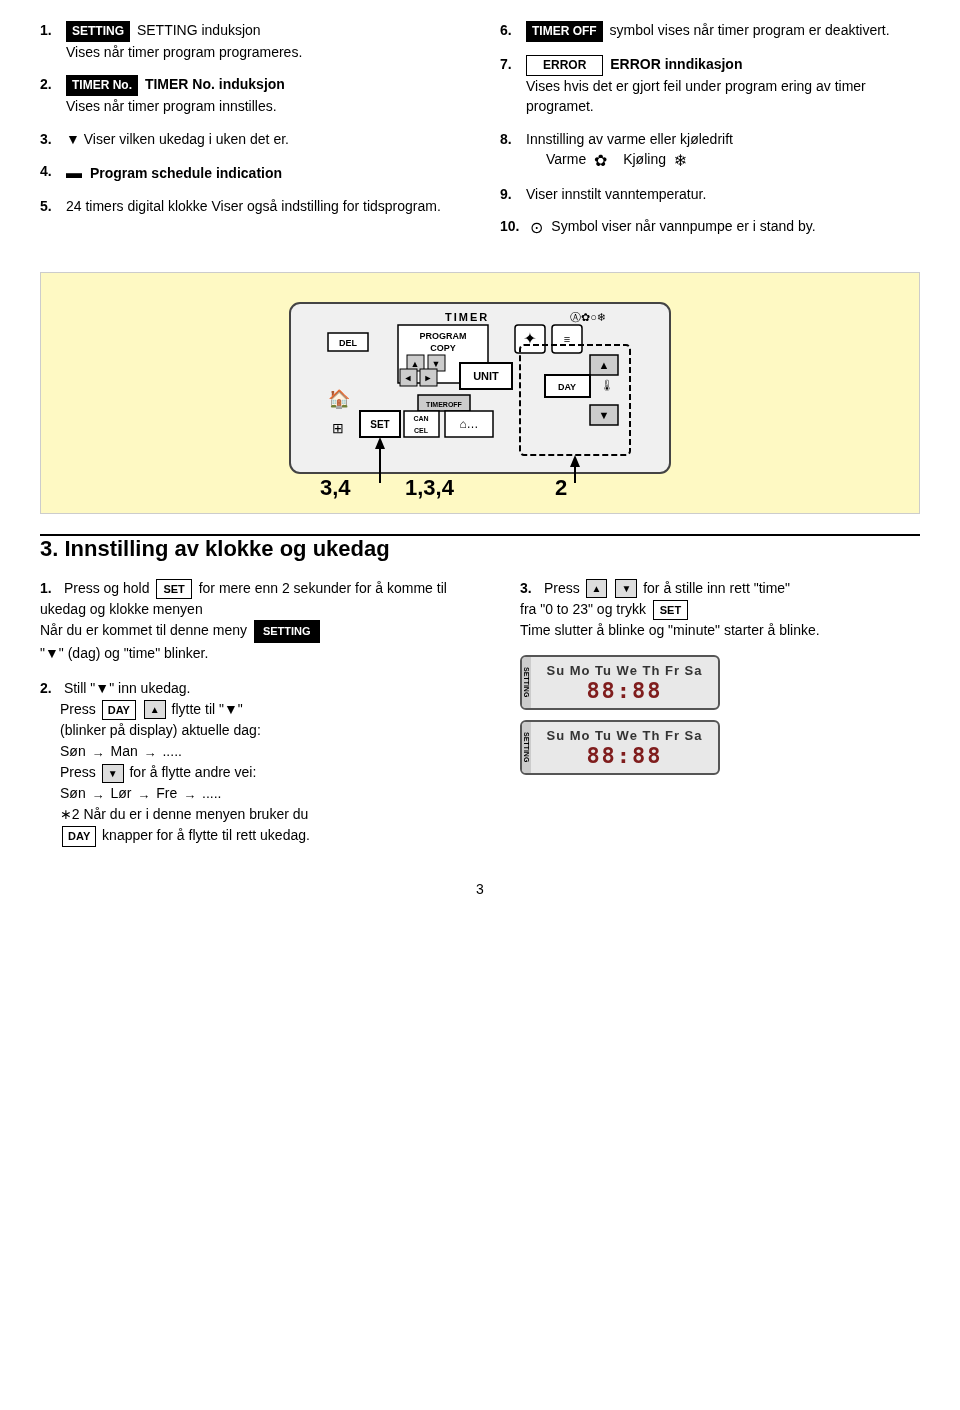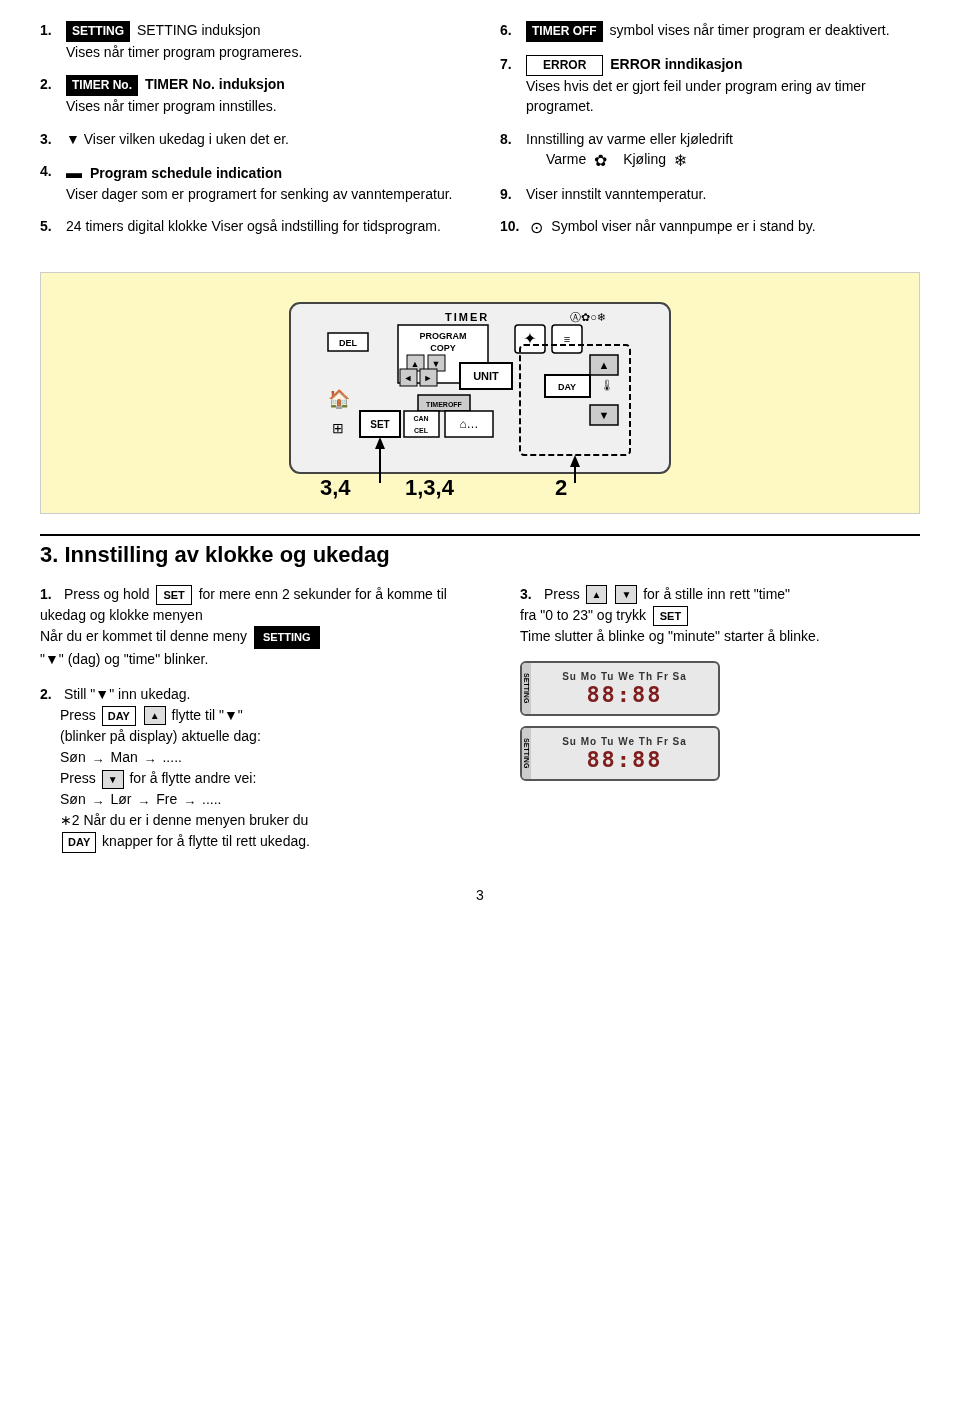--- a/index.html
+++ b/index.html
@@ -87,21 +87,21 @@
       display: flex;
       flex-direction: column;
       align-items: center;
     }
 
     
     .section-heading {
       font-size: 22px;
       font-weight: bold;
       border-top: 2px solid #000;
-      padding-top: 6px;
+      padding-top: 0;
       margin: 16px 0 16px 0;
     }
 
     .steps-section {
       display: flex;
       gap: 40px;
     }
 
     .steps-left {
       flex: 1.1;
@@ -211,21 +211,21 @@
     .display-inner {
       flex: 1;
       display: flex;
       flex-direction: column;
       align-items: center;
       justify-content: center;
       padding: 4px;
     }
 
     .display-days-row {
-      font-size: 10px;
+      font-size: 13px;
       font-weight: bold;
       letter-spacing: 1px;
       color: #333;
     }
 
     .display-time {
       font-size: 22px;
       font-weight: bold;
       color: #7f1d1d;
       letter-spacing: 2px;
@@ -274,21 +274,20 @@
         <span class="bold">▼</span>
         <span>Viser vilken ukedag i uken det er.</span>
       </span>
     </div>
 
     <div class="item">
       <span class="item-num">4.</span>
       <span class="item-content">
         <span class="bold" style="font-size:16px; margin-right:4px;">▬</span>
         <span class="bold">Program schedule indication</span><br>
-        <span>Viser dager som er programert for senking av vanntemperatur.</span>
       </span>
     </div>
 
     <div class="item">
       <span class="item-num">5.</span>
       <span class="item-content">
         <span>24 timers digital klokke Viser også indstilling for tidsprogram.</span>
       </span>
     </div>
 

